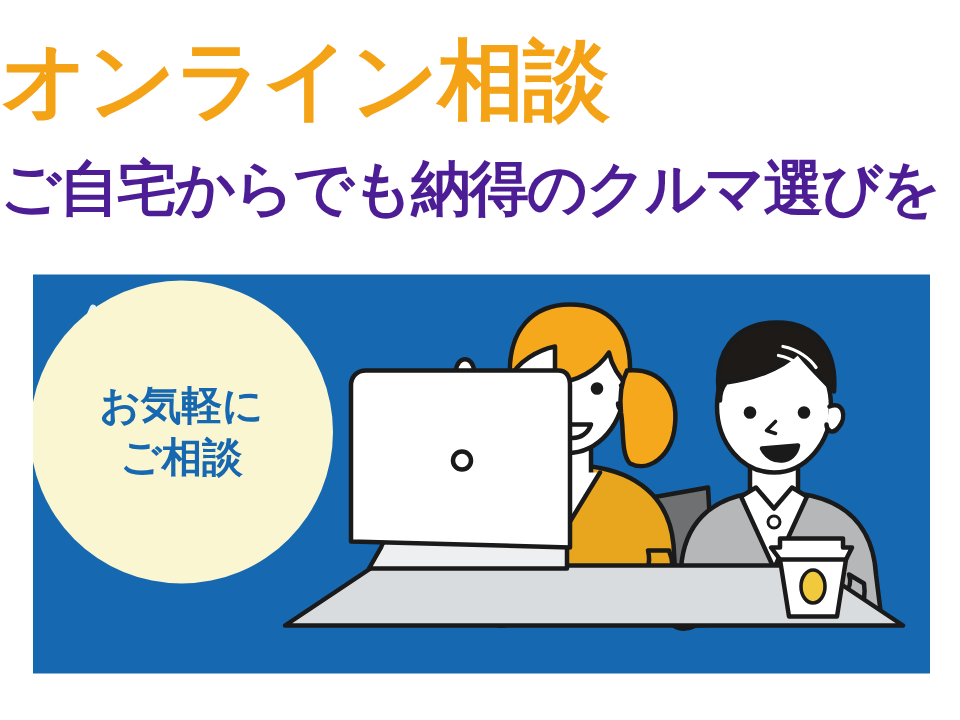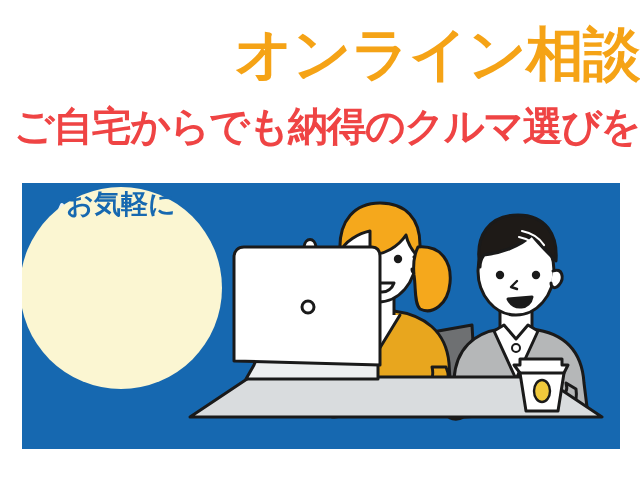--- a/index.html
+++ b/index.html
@@ -20,35 +20,35 @@
     height: 480px;
     background: #ffffff;
   }
 
   
   .title {
     position: absolute;
     left: 0;
     top: 24px;
     width: 640px;
-    text-align: right;
+    text-align: left;
     color: #F5A316;
     font-size: 58px;
     font-weight: bold;
     letter-spacing: -1px;
     line-height: 1.05;
     white-space: nowrap;
   }
   .subtitle {
     position: absolute;
     left: 0;
     top: 104px;
     width: 640px;
-    text-align: right;
-    color: #ef4444;
+    text-align: left;
+    color: #4c1d95;
     font-size: 40px;
     font-weight: bold;
     letter-spacing: -1.5px;
     line-height: 1.1;
     white-space: nowrap;
   }
 
   
   .panel {
     position: absolute;
@@ -65,21 +65,21 @@
     position: absolute;
     left: -2px;
     top: 4px;
     width: 202px;
     height: 202px;
     border-radius: 50%;
     background: #FBF6D2;
     display: flex;
     flex-direction: column;
     align-items: center;
-    justify-content: space-between;
+    justify-content: center;
     z-index: 6;
   }
   .badge-line {
     color: #1668B0;
     font-size: 27px;
     font-weight: bold;
     line-height: 1.28;
     letter-spacing: 0px;
     white-space: nowrap;
   }
@@ -229,16 +229,17 @@
                    L542 190 L536 228 L504 228 L498 190 Z" fill="#FFFFFF" stroke="#1A1A1A"></path>
           <line x1="498" y1="190" x2="542" y2="190"></line>
           <ellipse cx="520" cy="208" rx="8" ry="11" fill="#F0C93C" stroke="#1A1A1A" stroke-width="2.4"></ellipse>
         </g>
 
       </g>
     </svg>
 
     <div class="badge">
       <div class="badge-line">お気軽に</div>
+      <div class="badge-line">ご相談</div>
     </div>
 
   </div>
 </div>
 
 </body></html>

